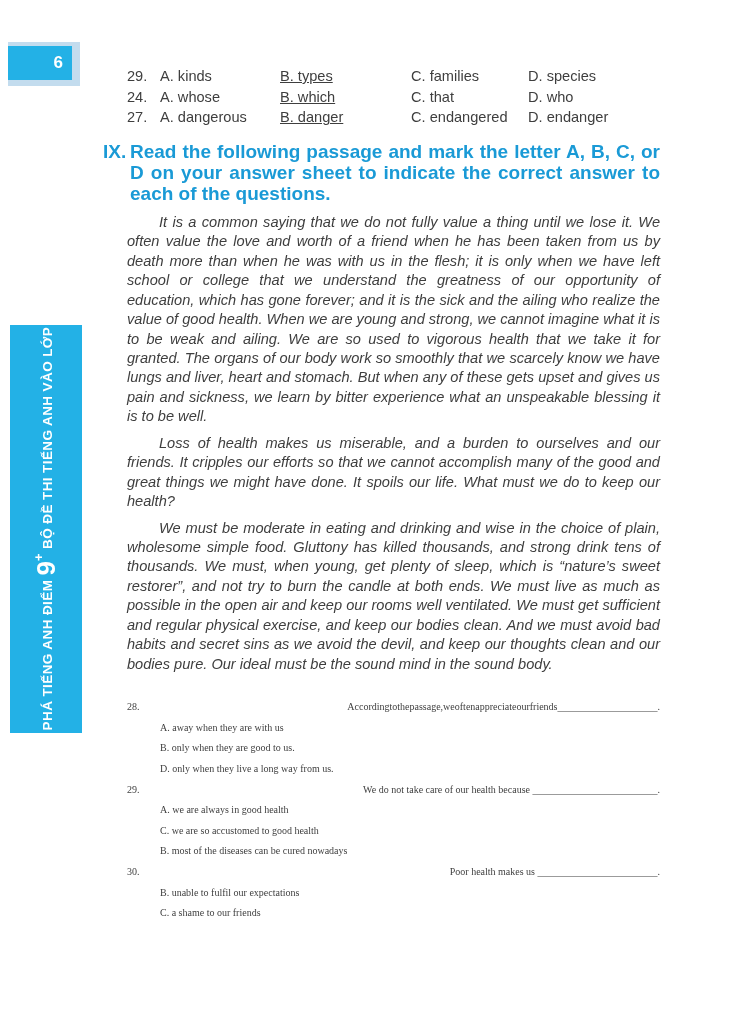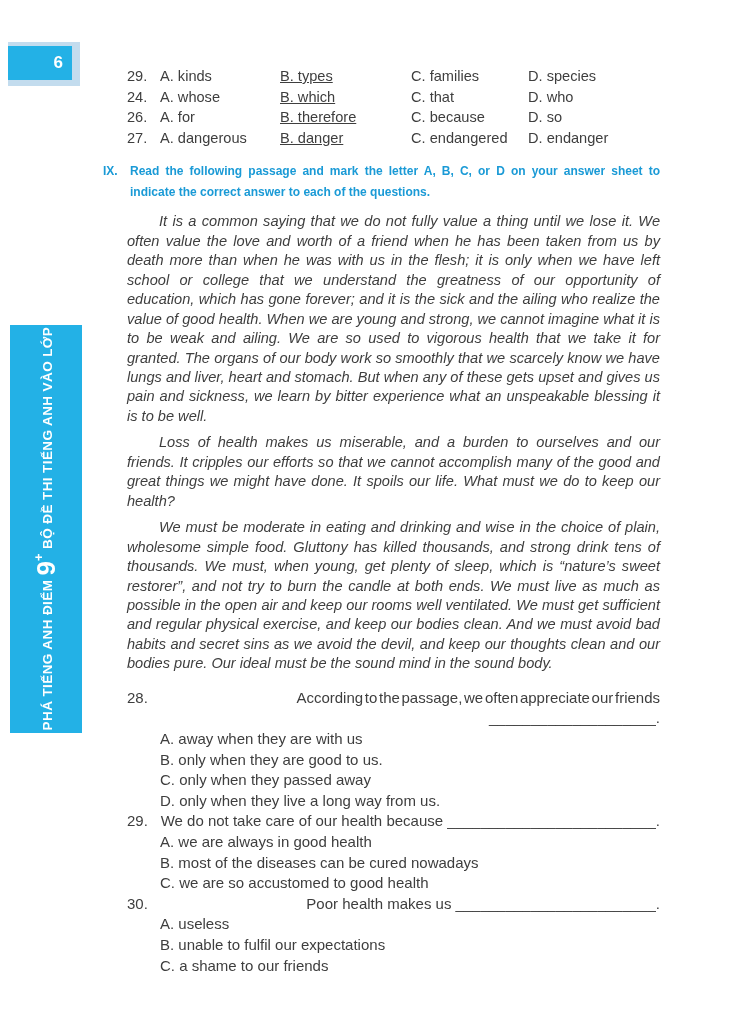--- a/index.html
+++ b/index.html
@@ -32,31 +32,31 @@
   
   .main{position:absolute;left:127px;top:66px;width:533px;}
   .mcq-row{display:flex;line-height:20.6px;font-size:14.6px;}
   .c-num{width:33px;}
   .c-a{width:120px;}
   .c-b{width:131px;text-decoration:underline;}
   .c-c{width:117px;}
   .c-d{flex:1;}
   .section-heading{
     display:flex;margin-left:-24px;margin-top:13px;
-    color:var(--heading);font-weight:bold;font-size:12px;line-height:21px;
+    color:var(--heading);font-weight:bold;font-size:19px;line-height:21px;
   }
   .section-heading .numeral{width:27px;flex:0 0 27px;}
   .section-heading .instruction{flex:1;text-align:justify;}
   .passage{margin-top:9px;font-style:italic;}
   .passage p{
     margin:0;text-indent:32px;text-align:justify;
     font-size:14.6px;line-height:19.45px;
   }
   .passage p + p{margin-top:7px;}
-  .questions{margin-top:14px;font-size:15px;}
+  .questions{margin-top:23px;font-size:10px;font-family:Liberation Serif, serif;}
   .q-line{display:flex;line-height:20.6px;}
   .q-num{width:33px;flex:0 0 33px;}
   .q-text{flex:1;text-align:right;}
   .q-tight{word-spacing:-2.5px;}
   .opt{padding-left:33px;line-height:20.6px;}
 </style>
 </head>
 <body>
 
 <div class="page">
@@ -80,27 +80,20 @@
         <span class="c-d">D. species</span>
       </div>
       <div class="mcq-row">
         <span class="c-num">24.</span>
         <span class="c-a">A. whose</span>
         <span class="c-b">B. which</span>
         <span class="c-c">C. that</span>
         <span class="c-d">D. who</span>
       </div>
       <div class="mcq-row">
-        <span class="c-num">26.</span>
-        <span class="c-a">A. for</span>
-        <span class="c-b">B. therefore</span>
-        <span class="c-c">C. because</span>
-        <span class="c-d">D. so</span>
-      </div>
-      <div class="mcq-row">
         <span class="c-num">27.</span>
         <span class="c-a">A. dangerous</span>
         <span class="c-b">B. danger</span>
         <span class="c-c">C. endangered</span>
         <span class="c-d">D. endanger</span>
       </div>
     </div>
 
     <div class="section-heading">
       <span class="numeral">IX.</span>
@@ -115,40 +108,38 @@
 
     <div class="questions">
 
       <div>
         <div class="q-line">
           <span class="q-num">28.</span>
           <span class="q-text q-tight">According to the passage, we often appreciate our friends ____________________.</span>
         </div>
         <div class="opt">A. away when they are with us</div>
         <div class="opt">B. only when they are good to us.</div>
-        <div class="opt">C. only when they passed away</div>
         <div class="opt">D. only when they live a long way from us.</div>
       </div>
 
       <div>
         <div class="q-line">
           <span class="q-num">29.</span>
           <span class="q-text">We do not take care of our health because _________________________.</span>
         </div>
         <div class="opt">A. we are always in good health</div>
+        <div class="opt">C. we are so accustomed to good health</div>
         <div class="opt">B. most of the diseases can be cured nowadays</div>
-        <div class="opt">C. we are so accustomed to good health</div>
       </div>
 
       <div>
         <div class="q-line">
           <span class="q-num">30.</span>
           <span class="q-text">Poor health makes us ________________________.</span>
         </div>
-        <div class="opt">A. useless</div>
         <div class="opt">B. unable to fulfil our expectations</div>
         <div class="opt">C. a shame to our friends</div>
 
       </div>
 
     </div>
   </div>
 </div>
 
 </body></html>

